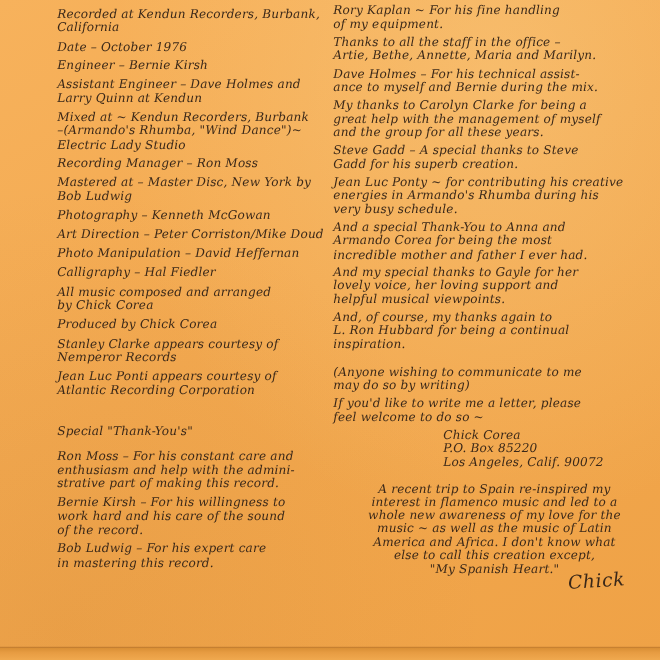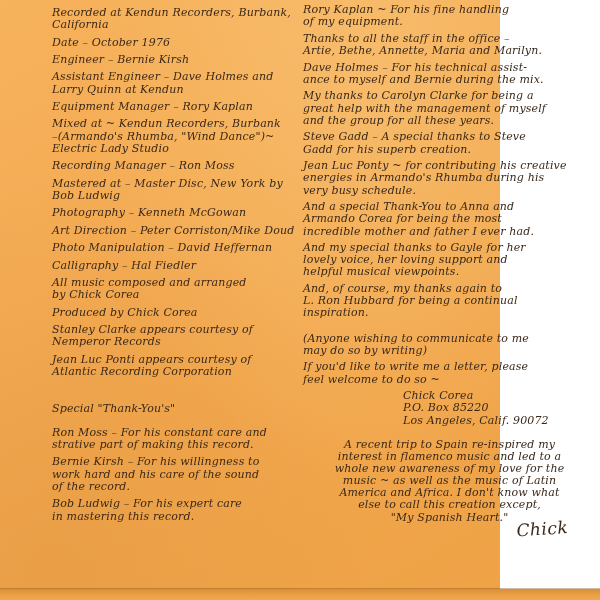--- a/index.html
+++ b/index.html
@@ -1,19 +1,19 @@
 <!DOCTYPE html>
 <html><head>
 <meta charset="utf-8">
 <style>
   html,body{margin:0;padding:0;}
   body{width:600px;height:600px;overflow:hidden;}
   #page{
     position:relative;
-    width:500px;height:600px;
+    width:600px;height:600px;
     background:
       radial-gradient(ellipse at 75% 12%, rgba(255,230,170,0.28), rgba(255,230,170,0) 55%),
       radial-gradient(ellipse at 10% 95%, rgba(160,90,20,0.10), rgba(160,90,20,0) 50%),
       linear-gradient(150deg,#f7b25c 0%, #f3a950 45%, #efa246 100%);
     font-family:"DejaVu Serif","Liberation Serif",serif;
     font-style:italic;
     color:#3a2819;
     -webkit-font-smoothing:antialiased;
   }
   #bottom-edge{
@@ -61,23 +61,20 @@
         <div class="line">Date – October 1976</div>
       </div>
       <div class="entry">
         <div class="line">Engineer – Bernie Kirsh</div>
       </div>
       <div class="entry">
         <div class="line">Assistant Engineer – Dave Holmes and</div>
         <div class="line">Larry Quinn at Kendun</div>
       </div>
       <div class="entry">
-        <div class="line">Equipment Manager – Rory Kaplan</div>
-      </div>
-      <div class="entry">
         <div class="line">Mixed at ~ Kendun Recorders, Burbank</div>
         <div class="line">–(Armando's Rhumba, "Wind Dance")~</div>
         <div class="line">Electric Lady Studio</div>
       </div>
       <div class="entry">
         <div class="line">Recording Manager – Ron Moss</div>
       </div>
       <div class="entry">
         <div class="line">Mastered at – Master Disc, New York by</div>
         <div class="line">Bob Ludwig</div>
@@ -107,20 +104,21 @@
       </div>
       <div class="entry">
         <div class="line">Jean Luc Ponti appears courtesy of</div>
         <div class="line">Atlantic Recording Corporation</div>
       </div>
       <div class="entry underline heading gap-before-lg">
         <div class="line">Special "Thank-You's"</div>
       </div>
       <div class="entry">
         <div class="line">Ron Moss – For his constant care and</div>
+        <div class="line">enthusiasm and help with the admini-</div>
         <div class="line">strative part of making this record.</div>
       </div>
       <div class="entry">
         <div class="line">Bernie Kirsh – For his willingness to</div>
         <div class="line">work hard and his care of the sound</div>
         <div class="line">of the record.</div>
       </div>
       <div class="entry">
         <div class="line">Bob Ludwig – For his expert care</div>
         <div class="line">in mastering this record.</div>

